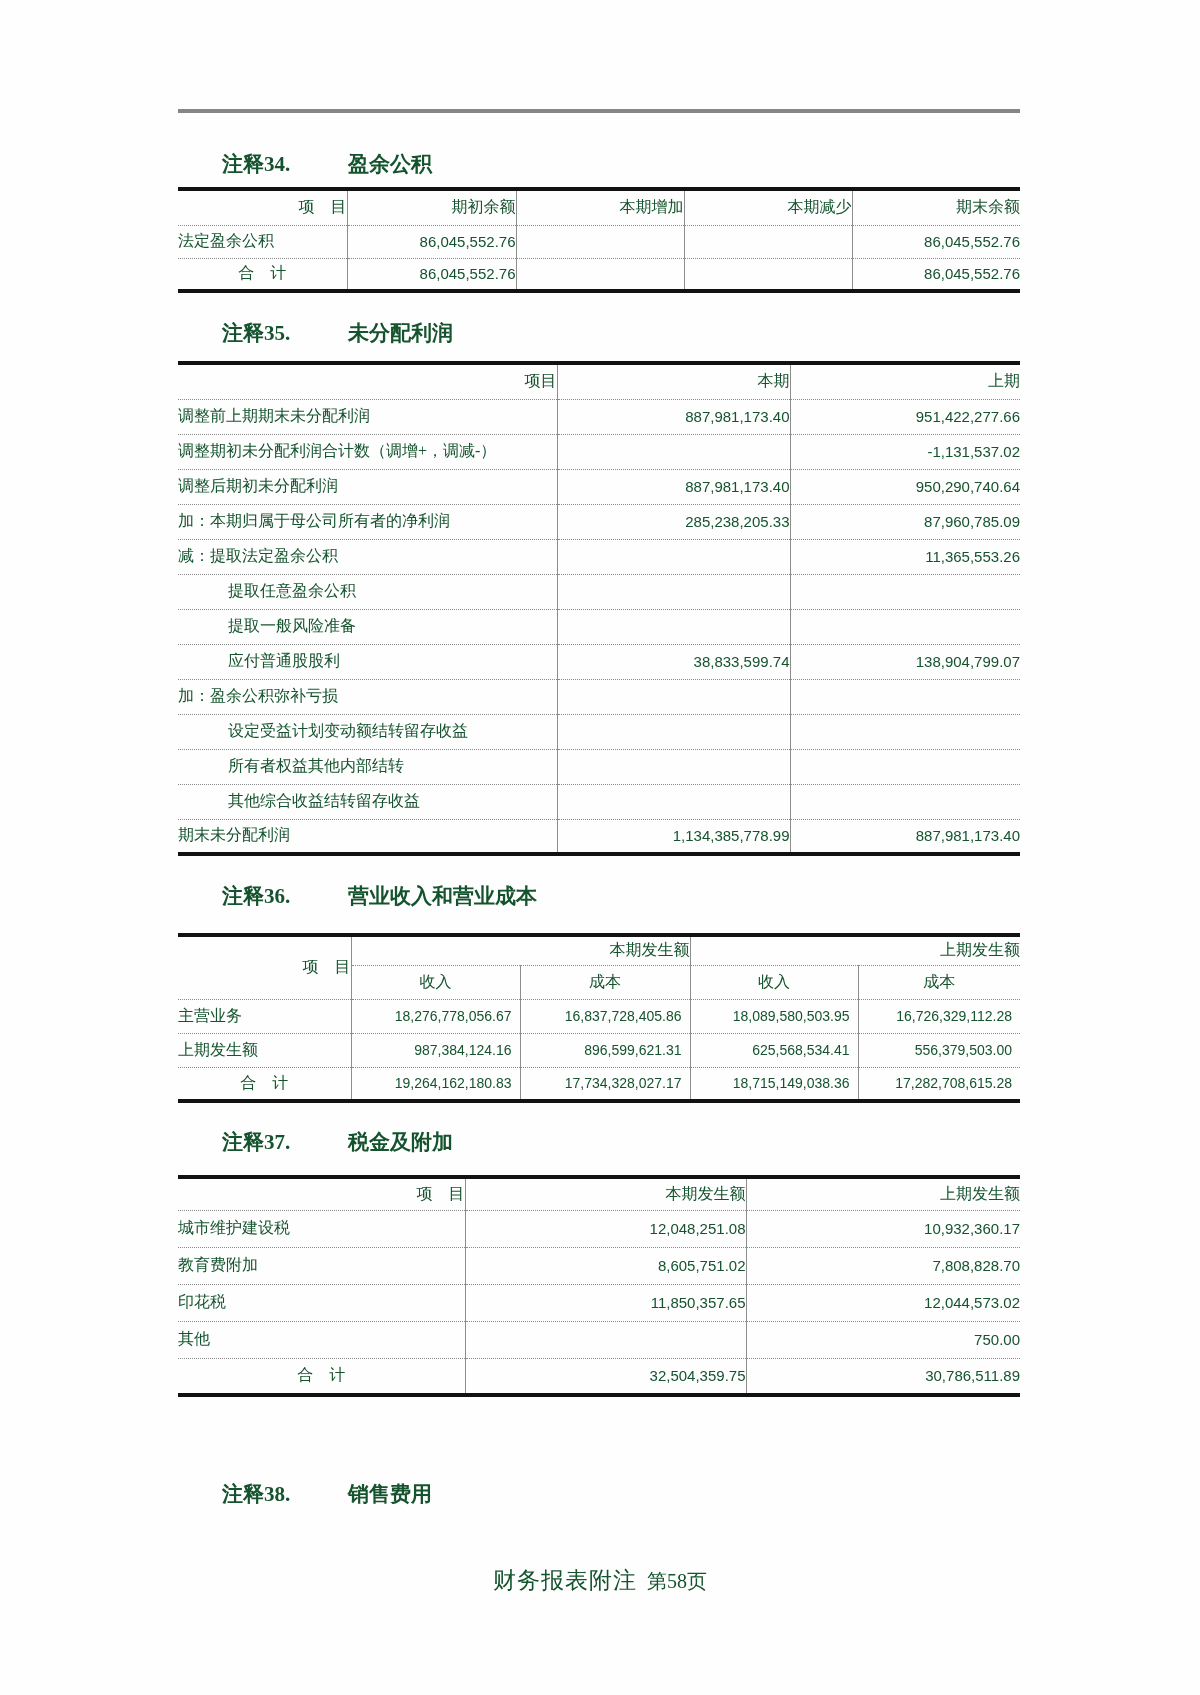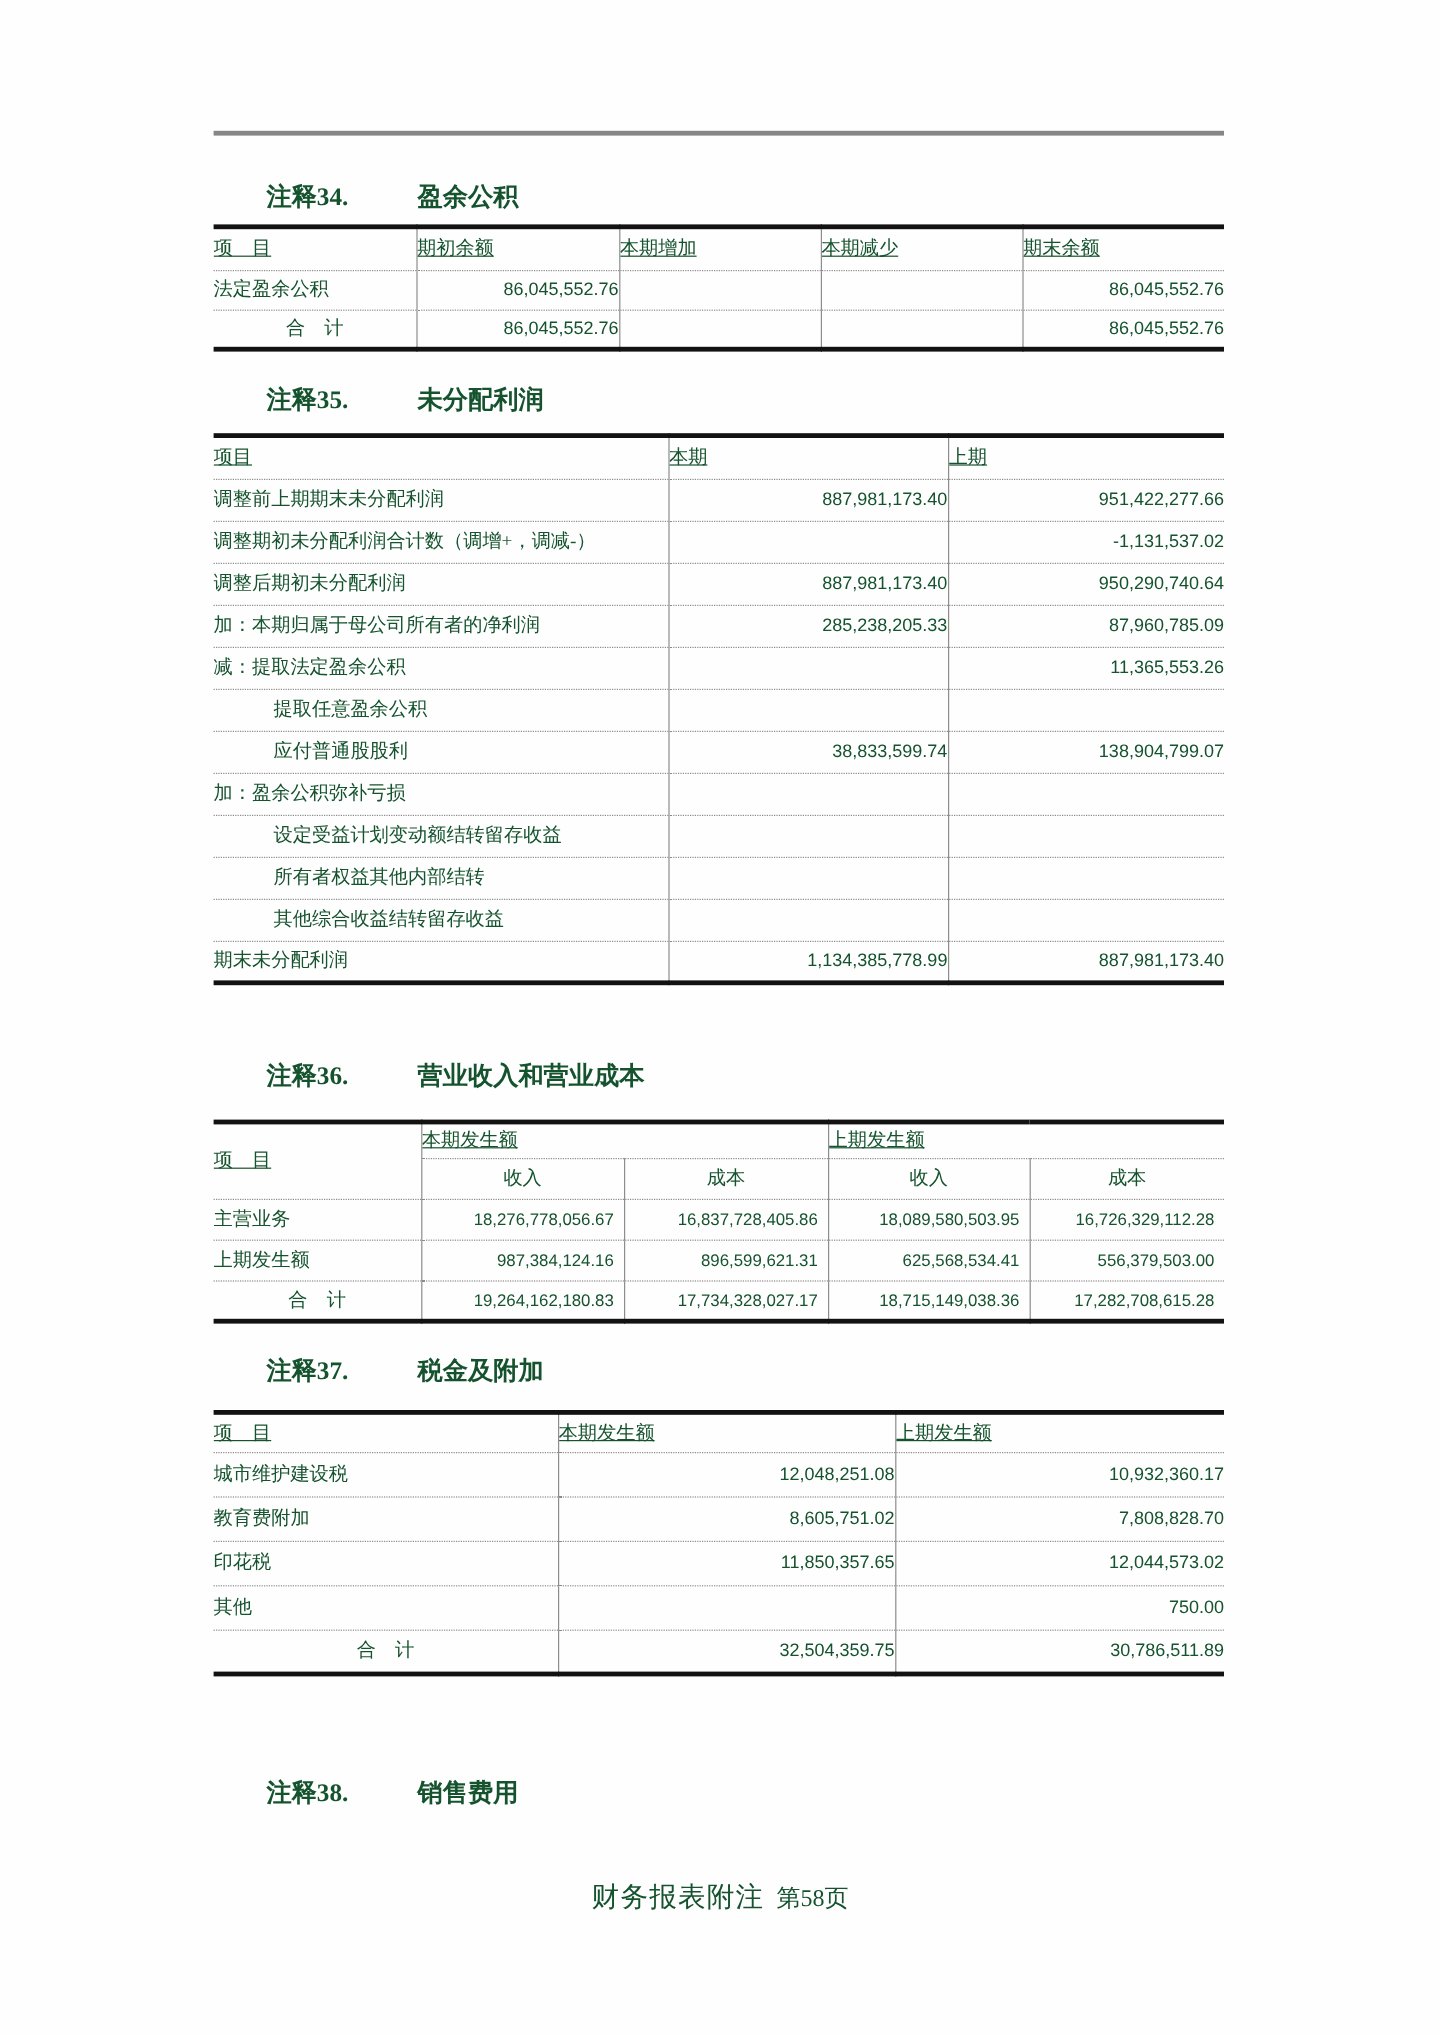--- a/index.html
+++ b/index.html
@@ -46,21 +46,21 @@
     border-bottom: 4px solid #121212;
     font-size: 16px;
   }
   .fin th, .fin td {
     padding: 0;
     vertical-align: middle;
     white-space: nowrap;
     overflow: hidden;
     font-weight: normal;
   }
-  .fin th { text-align: left; text-decoration: underline; }
+  .fin th { text-align: right; }
   .item { text-align: left; padding-left: 13px; }
   .item.ind { padding-left: 50px; }
   .item.ctr { text-align: center; padding-left: 0; }
   .num {
     text-align: right;
     padding-right: 10px;
     font-family: "Liberation Sans", "DejaVu Sans", sans-serif;
     font-size: 15px;
     margin-top: 24px;
   }
@@ -181,20 +181,25 @@
         <td class="item">减：提取法定盈余公积</td>
         <td class="num vl"></td>
         <td class="num vl">11,365,553.26</td>
       </tr>
       <tr class="bt">
         <td class="item ind">提取任意盈余公积</td>
         <td class="num vl"></td>
         <td class="num vl"></td>
       </tr>
       <tr class="bt">
+        <td class="item ind">提取一般风险准备</td>
+        <td class="num vl"></td>
+        <td class="num vl"></td>
+      </tr>
+      <tr class="bt">
         <td class="item ind">应付普通股股利</td>
         <td class="num vl">38,833,599.74</td>
         <td class="num vl">138,904,799.07</td>
       </tr>
       <tr class="bt">
         <td class="item">加：盈余公积弥补亏损</td>
         <td class="num vl"></td>
         <td class="num vl"></td>
       </tr>
       <tr class="bt">

